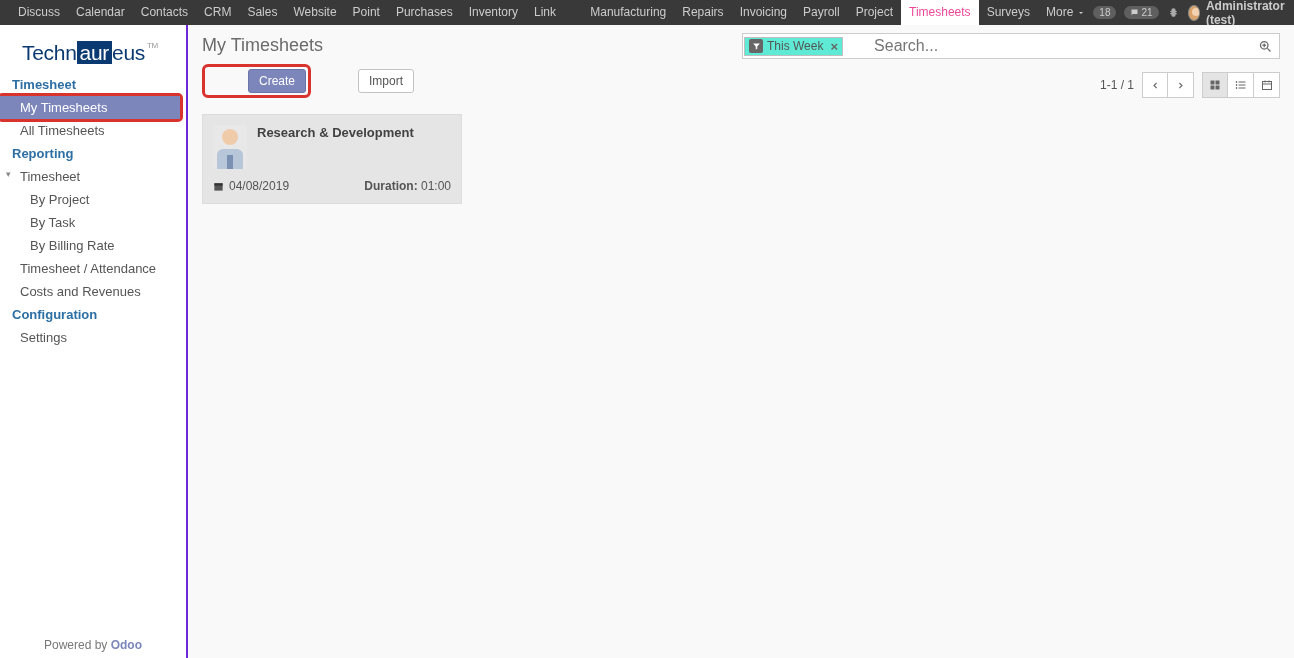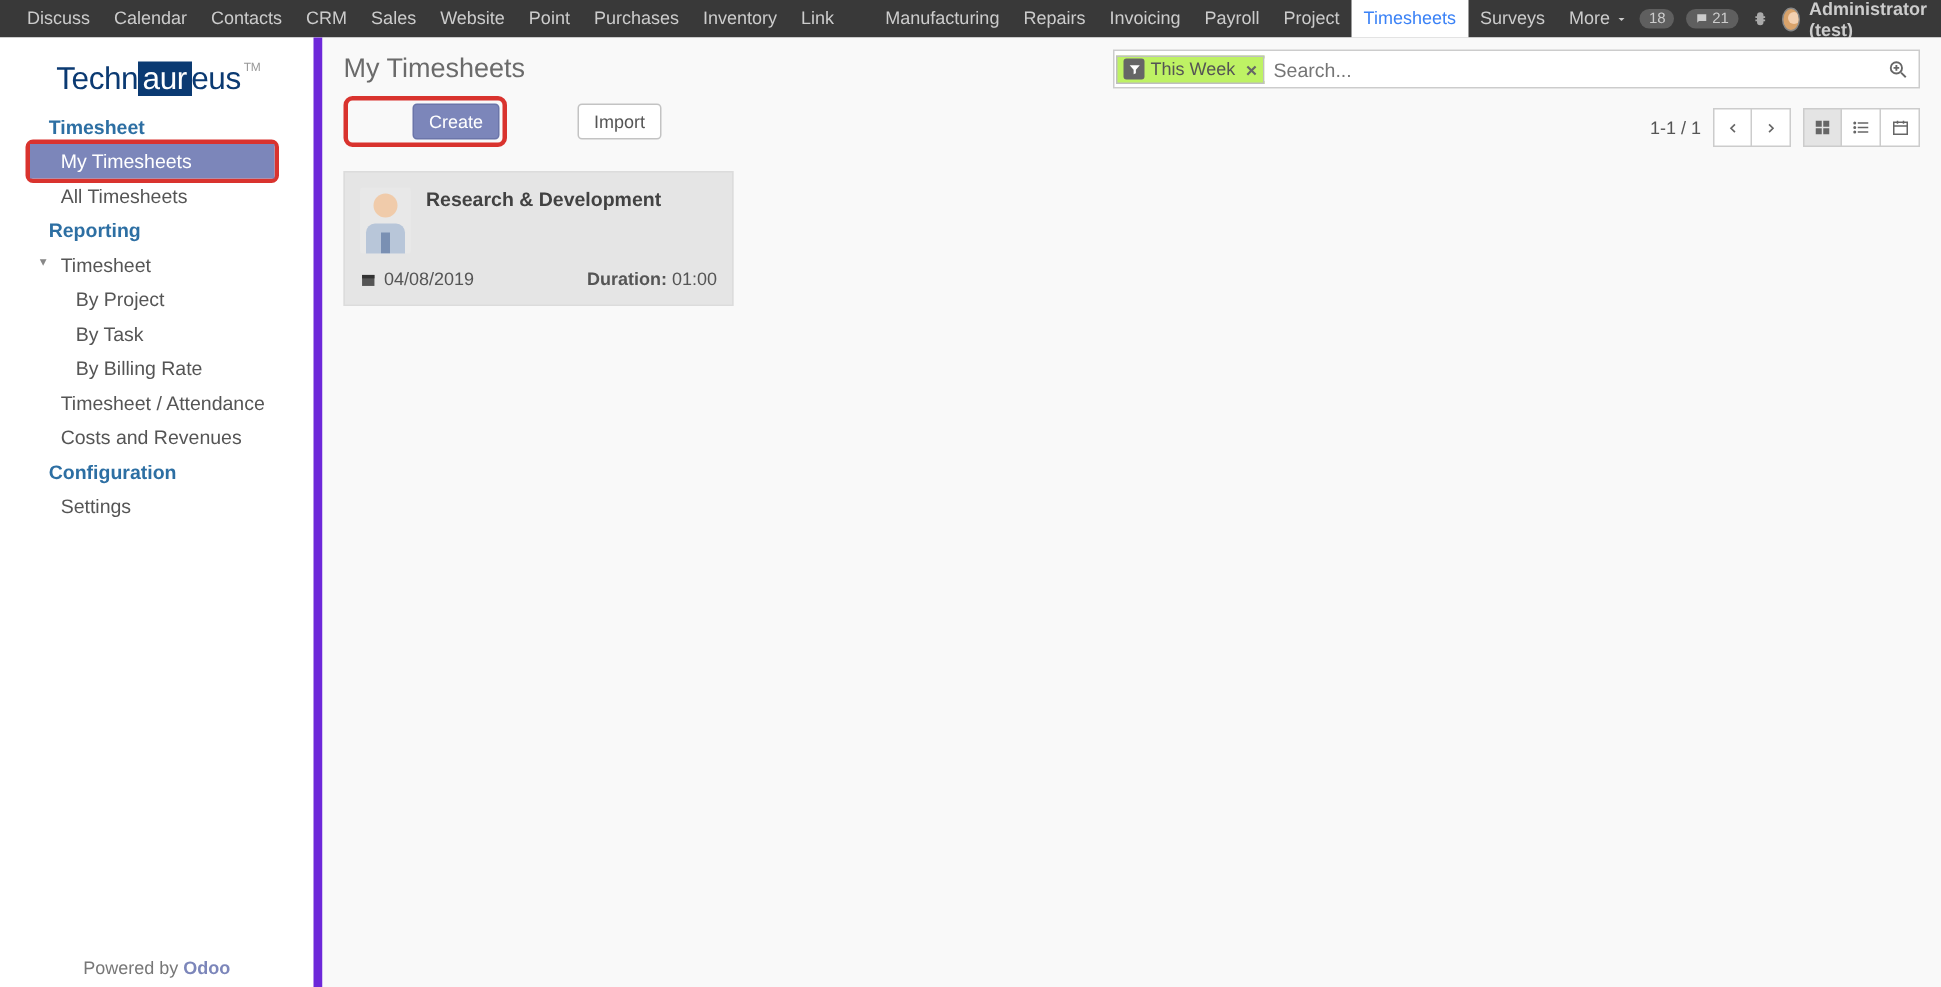--- a/index.html
+++ b/index.html
@@ -2,33 +2,33 @@
 <html><head>
 <meta charset="utf-8">
 <style>
   * { box-sizing: border-box; margin: 0; padding: 0; font-family: Arial, Helvetica, sans-serif; }
   body { width: 1294px; height: 658px; background: #fff; font-size: 13px; color: #4c4c4c; }
 
   
   .topnav { background: #393939; height: 25px; display: flex; align-items: center; padding: 0 10px; }
   .topnav .nav-left { display: flex; flex: 1; }
   .topnav .nav-item { color: #ccc; padding: 0 8px; height: 25px; line-height: 25px; cursor: pointer; font-size: 12px; }
-  .topnav .nav-item.active { background: #fff; color: #3b82f6; }
+  .topnav .nav-item.active { background: #fff; color: #ec4899; }
   .topnav .nav-item.more { display:flex; align-items:center; gap:4px;}
   .topnav .nav-right { display: flex; align-items: center; gap: 8px; }
   .badge-pill { background:#5f5f5f; color:#ccc; font-size:10px; border-radius:8px; padding:1px 6px; }
   .badge-pill.chat { background:#5f5f5f; display:flex;align-items:center;gap:2px;}
   .bug-icon { color:#aaa; font-size:13px; }
   .user-area { display:flex; align-items:center; color:#ccc; font-size:12px; gap:6px;font-weight:bold; }
   .avatar-sm { width:16px;height:16px;border-radius:50%; background:#d9a36b; border:1px solid #888; position:relative; overflow:hidden;}
   .avatar-sm::after{content:"";position:absolute;left:3px;top:2px;width:8px;height:8px;border-radius:50%;background:#f3d0b0;}
 
   
   .main { display: flex; height: calc(658px - 25px); }
-  .sidebar { width: 215px; background:#fff; border-right:6px solid #6d28d9; display:flex; flex-direction:column; position:relative;align-items:center;}
+  .sidebar { width: 188px; background:#fff; border-right:2px solid #6d28d9; display:flex; flex-direction:column; position:relative;}
   .logo-wrap{ padding:16px 22px 8px; }
   .logo{ font-size:21px; font-weight:400; color:#0b3a72; letter-spacing:-0.3px; position:relative; }
   .logo .aur{ background:#0b3a72;color:#fff;padding:0 3px; }
   .logo .tm{ font-size:8px;color:#999; position:relative; top:-12px; left:2px;}
   .side-header{ color:#2d6fa3; font-weight:bold; padding:4px 12px; font-size:13px; }
   .side-item{ padding:4px 12px 4px 20px; color:#555; cursor:pointer; font-size:13px; }
   .side-item.sub{ padding-left:30px; }
   .side-item.active{ background:#7c86ba; color:#fff; }
   .side-item.collapsible{ position:relative; padding-left:20px;}
   .side-item.collapsible::before{content:"▾"; position:absolute; left:6px; top:4px; font-size:9px; color:#888;}
@@ -40,24 +40,24 @@
   .sidebar-footer a{ color:#7c86ba; text-decoration:none; font-weight:bold;}
 
   
   .content { flex:1; background:#f9f9f9; padding:10px 14px; position:relative;}
   .view-title{ font-size:18px; color:#6b6b6b; font-weight:400; margin-bottom:8px;}
   .toolbar-row{ display:flex; align-items:center; justify-content:space-between; }
   .toolbar-left{ display:flex; align-items:center; gap:6px; }
   .btn{ border:1px solid #c3c3c3; background:#fff; color:#555; padding:4px 10px; font-size:12px; border-radius:3px; cursor:pointer;margin-left:41px; }
   .btn-primary{ background:#7c86ba; color:#fff; border-color:#6b75a9; }
   .search-wrap{ position:absolute; top:8px; right:14px; width:538px; display:flex; align-items:center; border:1px solid #ccc; background:#fff; height:26px;}
-  .filter-chip{ display:flex; align-items:center; gap:4px; background:#bef264; border:1px solid #bfbfbf; margin:1px 0 1px 1px; padding:1px 4px; font-size:12px; color:#555;}
+  .filter-chip{ display:flex; align-items:center; gap:4px; background:#5eead4; border:1px solid #bfbfbf; margin:1px 0 1px 1px; padding:1px 4px; font-size:12px; color:#555;}
   .filter-chip .f-icon{ background:#666;color:#fff; width:14px;height:14px; display:flex;align-items:center;justify-content:center; font-size:9px; border-radius:2px;}
   .filter-chip .x{ color:#666; font-weight:bold; cursor:pointer; font-size:13px; padding-left:3px;}
-  .search-input{ flex:1; border:none; outline:none; padding:0 6px; font-size:13px; color:#6d28d9;}
+  .search-input{ flex:1; border:none; outline:none; padding:0 6px; font-size:16px; color:#6d28d9;margin-left:25px;}
   .search-mag{ padding:0 6px; color:#888; cursor:pointer;}
 
   .pager-row{ display:flex; align-items:center; justify-content:flex-end; gap:8px; margin-top:8px;}
   .pager-text{ font-size:12px; color:#555;}
   .btn-group{ display:flex; }
   .btn-sq{ width:26px;height:26px; border:1px solid #ccc; background:#fff; display:flex;align-items:center;justify-content:center; color:#666; cursor:pointer;}
   .btn-sq + .btn-sq{ border-left:none;}
   .btn-sq.active{ background:#e4e4e4;}
 
   

